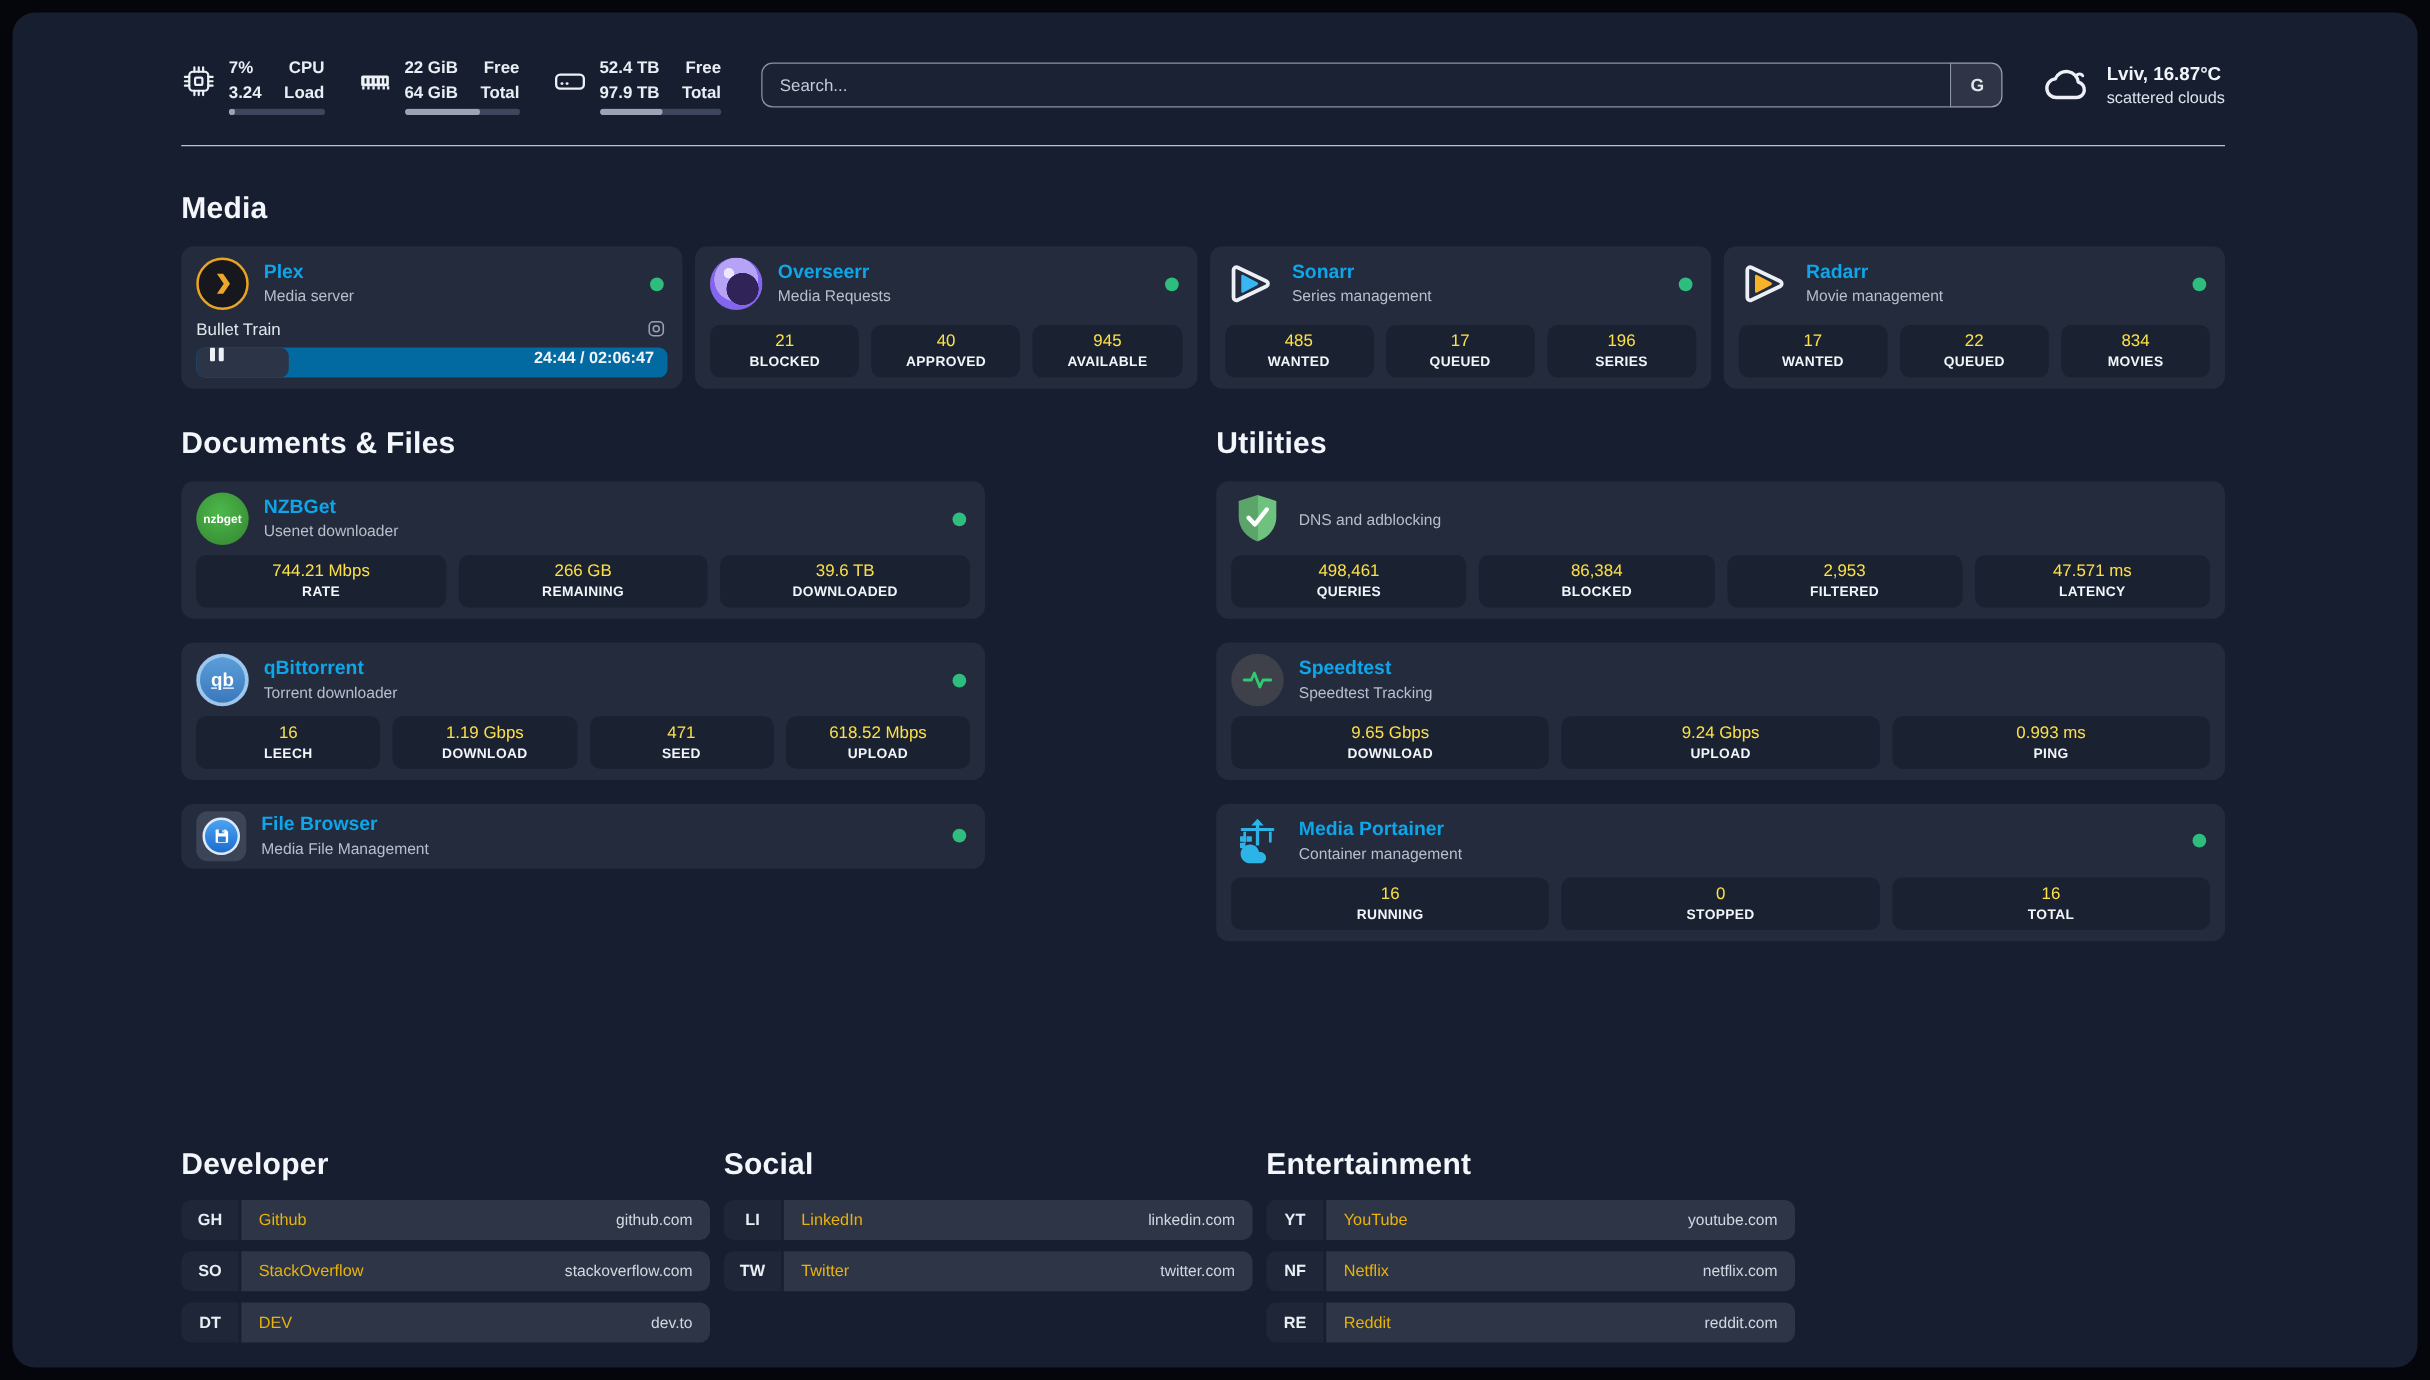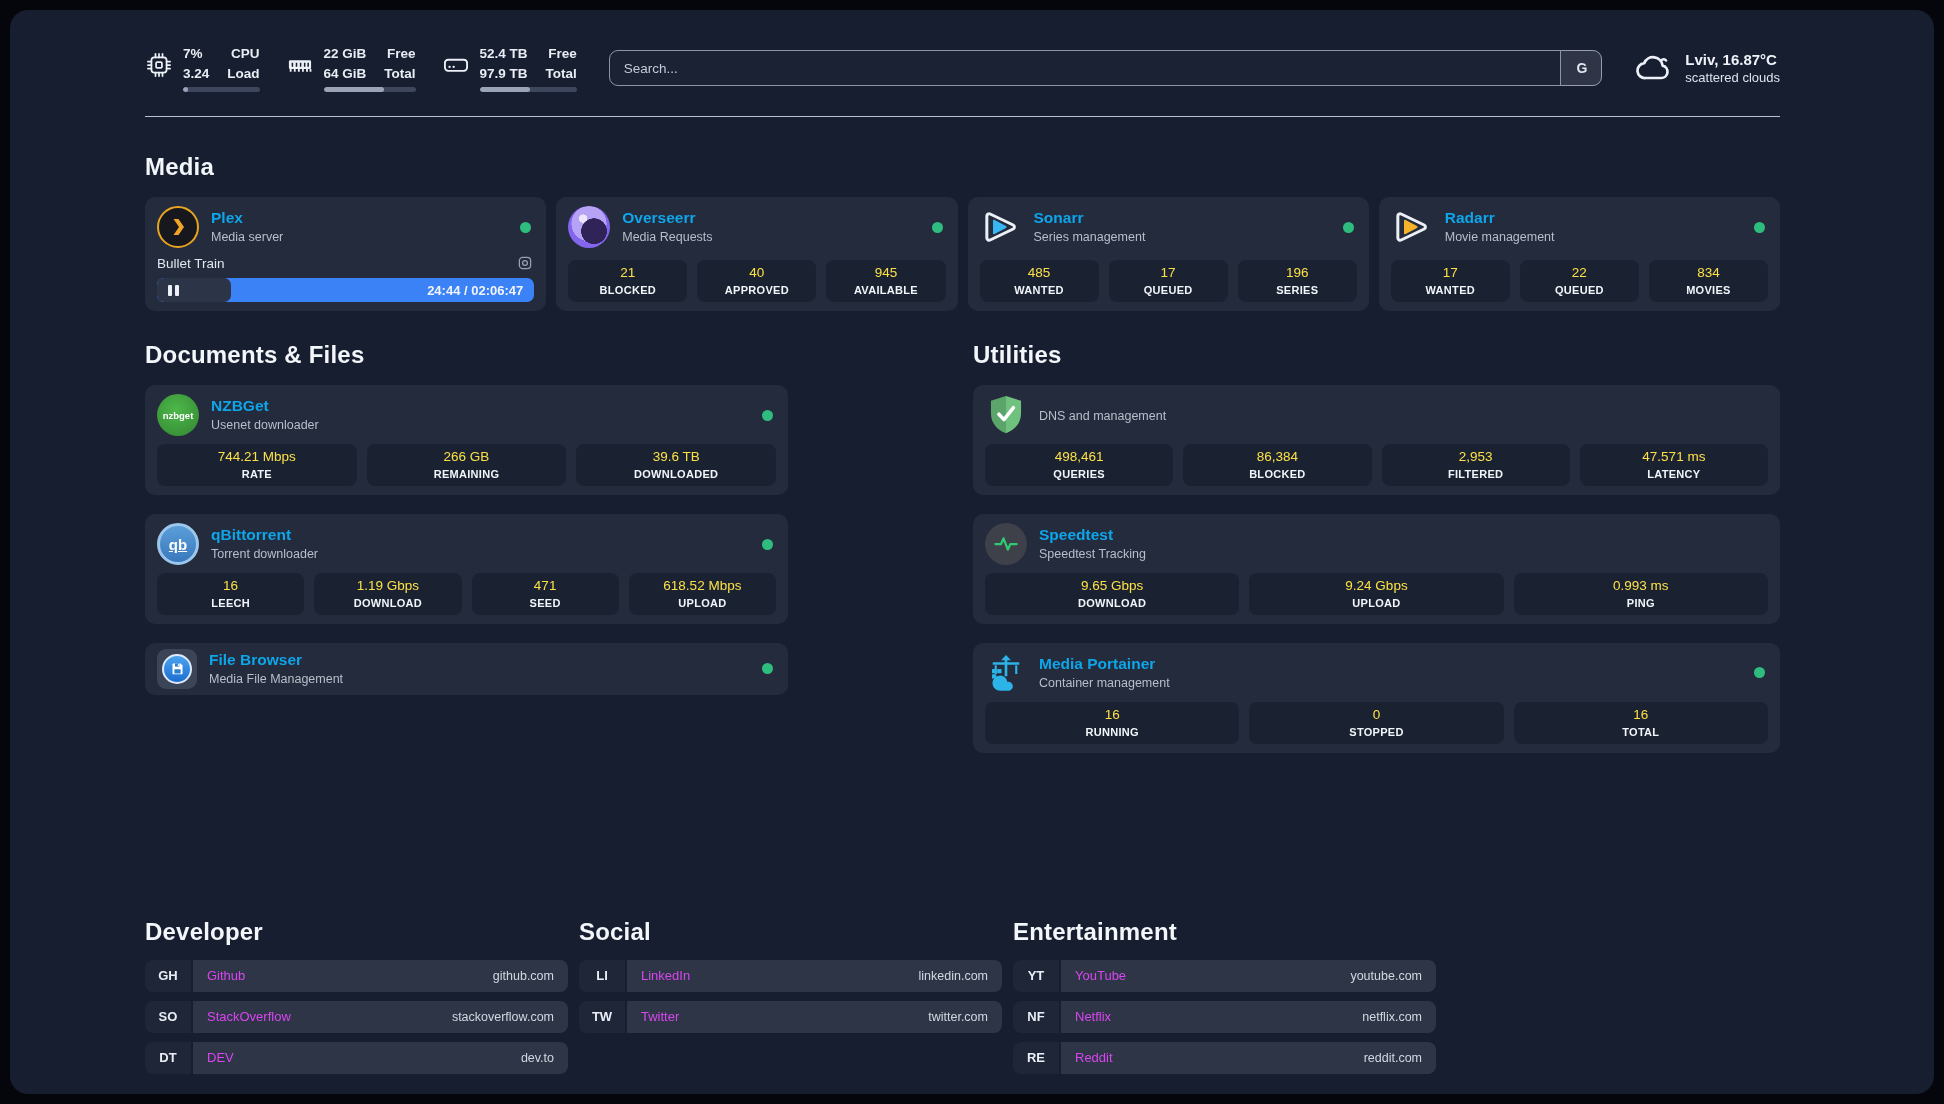--- a/index.html
+++ b/index.html
@@ -68,39 +68,39 @@
   .icon-speedtest { background:#3e4149; border-radius:50%; }
   .icon-speedtest svg { width:30px; height:30px; }
   .icon-portainer svg { width:40px; height:40px; }
 
   
   .player { margin-top:auto; }
   .player-title-row { display:flex; align-items:center; justify-content:space-between; margin-top:6px; }
   .player-title { font-size:13.5px; color:#e2e7ee; }
   .gear-btn { width:18px; height:18px; cursor:pointer; }
   .gear-btn svg { width:100%; height:100%; }
-  .player-bar { margin-top:6px; height:24px; background:#3b82f6; border-radius:7px; position:relative; display:flex; align-items:center; overflow:hidden; }
+  .player-bar { margin-top:6px; height:24px; background:#0369a1; border-radius:7px; position:relative; display:flex; align-items:flex-start; overflow:hidden; }
   .player-fill { position:absolute; left:0; top:0; bottom:0; background:#2c3447; border-radius:7px; }
   .pause-btn { position:relative; display:flex; gap:3.5px; margin-left:11px; cursor:pointer; }
   .pause-btn i { width:3.5px; height:11px; background:#edf1f7; border-radius:1px; }
   .player-time { position:relative; margin-left:auto; margin-right:11px; font-size:13px; font-weight:700; color:#f0f4fa; }
 
   
   .two-col { margin-top:30px; display:flex; justify-content:space-between; }
   .col-docs { width:643px; flex:none; }
   .col-utils { width:807px; flex:none; }
   .col-cards { margin-top:16px; display:flex; flex-direction:column; gap:19px; }
 
   
   .bookmarks { margin-top:165px; display:grid; grid-template-columns:repeat(3,423px); gap:11px; }
   .bm-rows { margin-top:14px; display:flex; flex-direction:column; gap:9px; }
   .bm-row { display:flex; height:32px; cursor:pointer; }
   .bm-tag { width:46px; flex:none; margin-right:2px; background:#1e2637; border-radius:8px 0 0 8px; display:flex; align-items:center; justify-content:center; font-size:13px; font-weight:700; color:#e9edf4; }
   .bm-main { flex:1; background:#2d3547; border-radius:0 8px 8px 0; display:flex; align-items:center; justify-content:space-between; padding:0 14px; min-width:0; }
-  .bm-name { font-size:13px; color:#d946ef;text-align:right; }
+  .bm-name { font-size:13px; color:#eab308;text-align:right; }
   .bm-url { font-size:12.5px; color:#d2d8e1; }
 </style>
 </head>
 <body>
 
 <div class="panel">
   <div class="content">
 
     <div class="topbar">
       <div class="metrics">
@@ -411,21 +411,21 @@
                     <linearGradient id="agGrad" x1="0" y1="0" x2="1" y2="0">
                       <stop offset="0.5" stop-color="#5CA56A"></stop>
                       <stop offset="0.5" stop-color="#6EC27D"></stop>
                     </linearGradient>
                   </defs>
                   <path d="M12 1 2.5 4v8c0 6 4 10.5 9.5 12.5C17.5 22.5 21.5 18 21.5 12V4Z" fill="url(#agGrad)"></path>
                   <path d="M7.5 12.5l3.2 3.4 6-7.6" fill="none" stroke="#fff" stroke-width="2.2" stroke-linecap="round" stroke-linejoin="round"></path>
                 </svg>
               </span>
               <div class="head-text">
-                <div class="app-sub">DNS and management</div>
+                <div class="app-sub">DNS and adblocking</div>
               </div>
             </div>
             <div class="stats">
               <div class="stat">
                 <div class="stat-value">498,461</div>
                 <div class="stat-label">QUERIES</div>
               </div>
               <div class="stat">
                 <div class="stat-value">86,384</div>
                 <div class="stat-label">BLOCKED</div>

